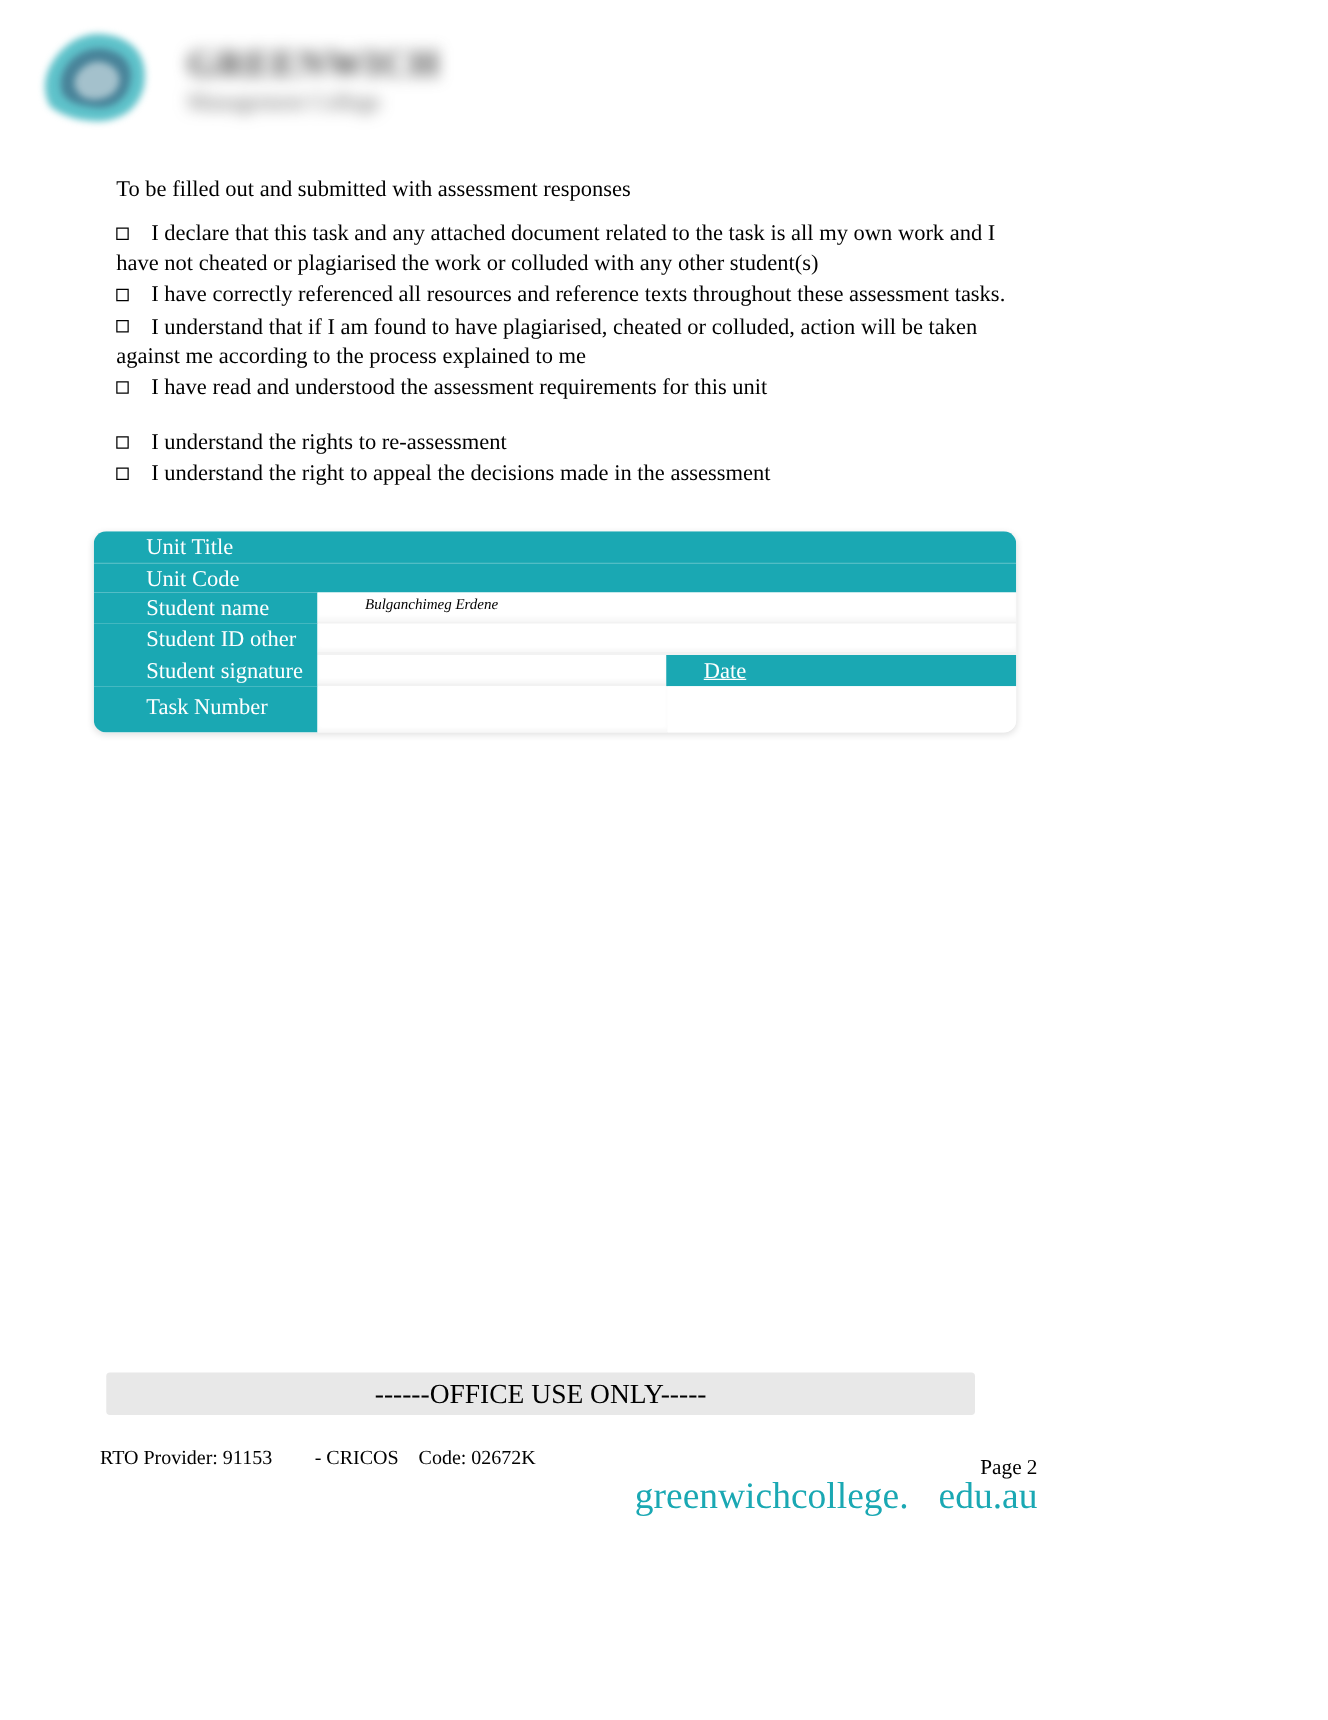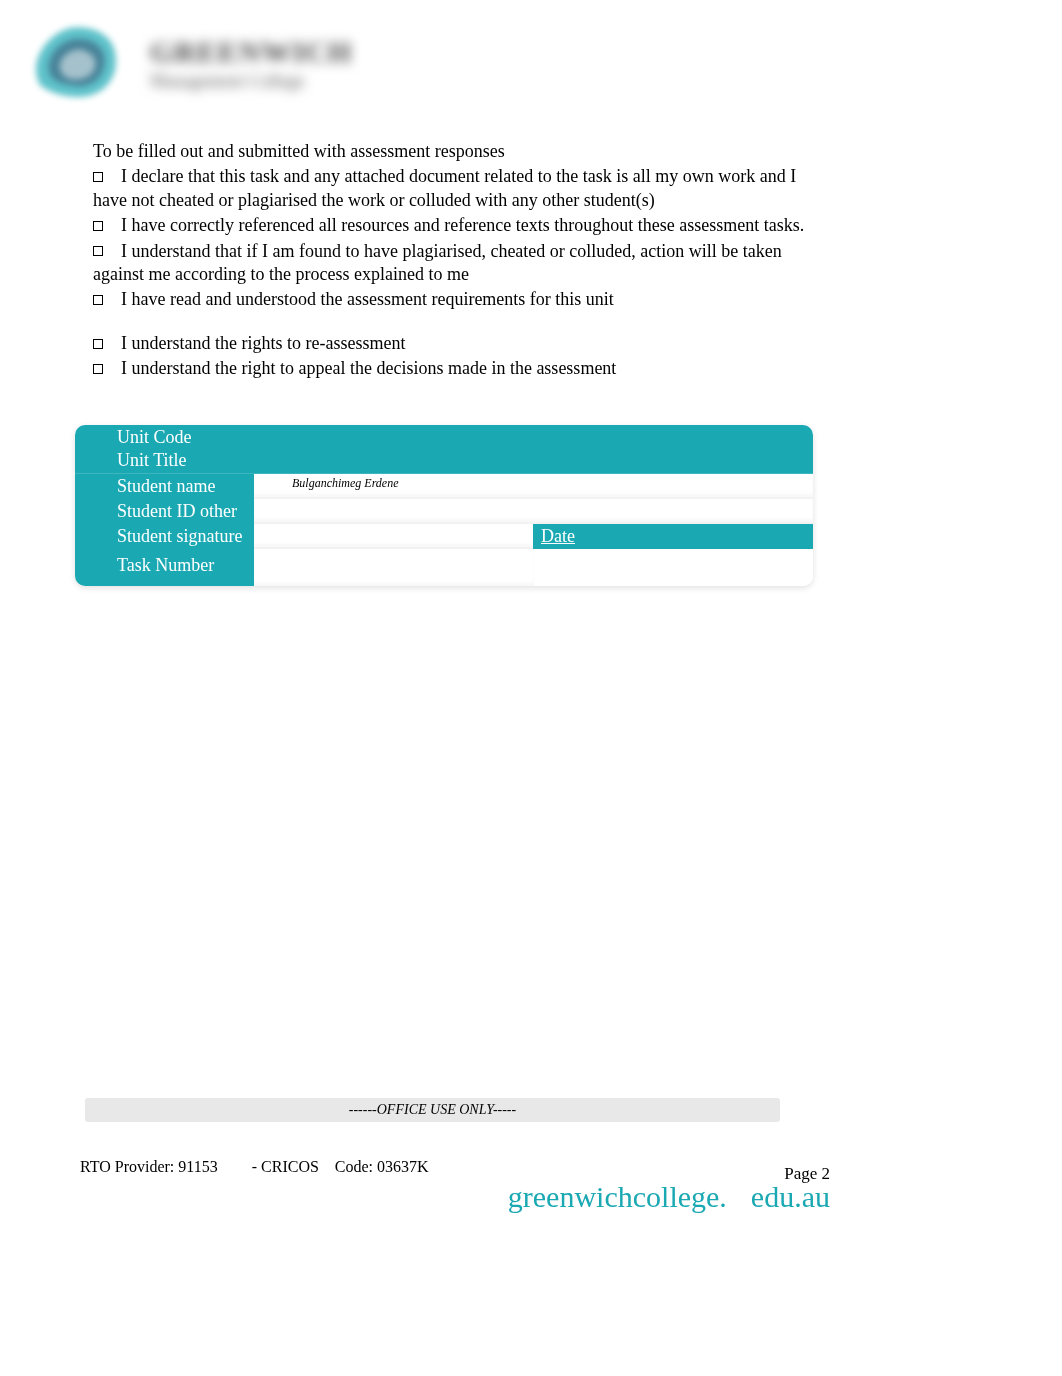--- a/index.html
+++ b/index.html
@@ -49,21 +49,21 @@
     }
     .content {
       position: absolute;
       top: 140px;
       left: 93px;
       width: 730px;
       font-size: 18px;
       line-height: 1.3;
     }
     .intro-line {
-      margin-bottom: 2px;
+      margin-bottom: 12px;
     }
     .declaration-item {
       margin-bottom: 2px;
     }
     .checkbox {
       display: inline-block;
       width: 10px;
       height: 10px;
       border: 1.5px solid #000;
       vertical-align: middle;
@@ -75,23 +75,22 @@
       display: inline;
     }
     .office-use {
       position: absolute;
       top: 1098px;
       left: 85px;
       width: 695px;
       background: #e8e8e8;
       padding: 4px 0;
       text-align: center;
-      font-size: 14px;
+      font-size: 22px;
       border-radius: 3px;
-      font-style: italic;
     }
     .footer {
       position: absolute;
       top: 1158px;
       left: 80px;
       width: 750px;
     }
     .footer-left {
       font-size: 16px;
       color: #000;
@@ -150,21 +149,21 @@
       border-bottom: 2px solid rgba(0,0,0,0.05);
       box-shadow: inset 0 -3px 3px rgba(0,0,0,0.03);
       font-style: italic;
     }
     .value-col-half {
       width: 280px;
       flex-grow: 0;
     }
     .label-col-date {
       width: 280px;
-      padding-left: 8px;
+      padding-left: 30px;
       flex-grow: 1;
       text-decoration: underline;
     }
     .row-divider {
       border-bottom: 1.5px solid rgba(255,255,255,0.15);
     }
     .two-line {
       padding-top: 2px;
       padding-bottom: 2px;
     }
@@ -213,24 +212,24 @@
     <span class="checkbox"></span><span class="decl-text">I understand the rights to re-assessment</span>
   </div>
 
   <div class="declaration-item" style="margin-top:2px;">
     <span class="checkbox"></span><span class="decl-text">I understand the right to appeal the decisions made in the assessment</span>
   </div>
 </div>
 
 <div class="form-wrapper">
   <div class="form-row">
+    <div class="label-col label-col-full row-divider">Unit Title</div>
+  </div>
+  <div class="form-row">
     <div class="label-col label-col-full" style="padding-bottom:0;">Unit Code</div>
-  </div>
-  <div class="form-row">
-    <div class="label-col label-col-full row-divider">Unit Title</div>
   </div>
   <div class="form-row">
     <div class="label-col label-col-narrow two-line">
       <span>Student name</span>
     </div>
     <div class="value-col">Bulganchimeg Erdene</div>
   </div>
   <div class="form-row">
     <div class="label-col label-col-narrow two-line">
       <span>Student ID other</span>
@@ -251,20 +250,20 @@
   </div>
 </div>
 
 <div class="office-use">------OFFICE USE ONLY-----</div>
 
 <div class="footer">
   <div class="footer-left">
     <div>
       <span>RTO Provider: 91153</span>
       <span style="margin-left:30px;">- CRICOS</span>
-      <span style="margin-left:12px;">Code: 03637K</span>
+      <span style="margin-left:12px;">Code: 02672K</span>
     </div>
   </div>
   <div class="footer-page">Page 2</div>
   <div class="footer-url">
     <span>greenwichcollege.</span><span class="footer-url-part2">edu.au</span>
   </div>
 </div>
 
 </body></html>

